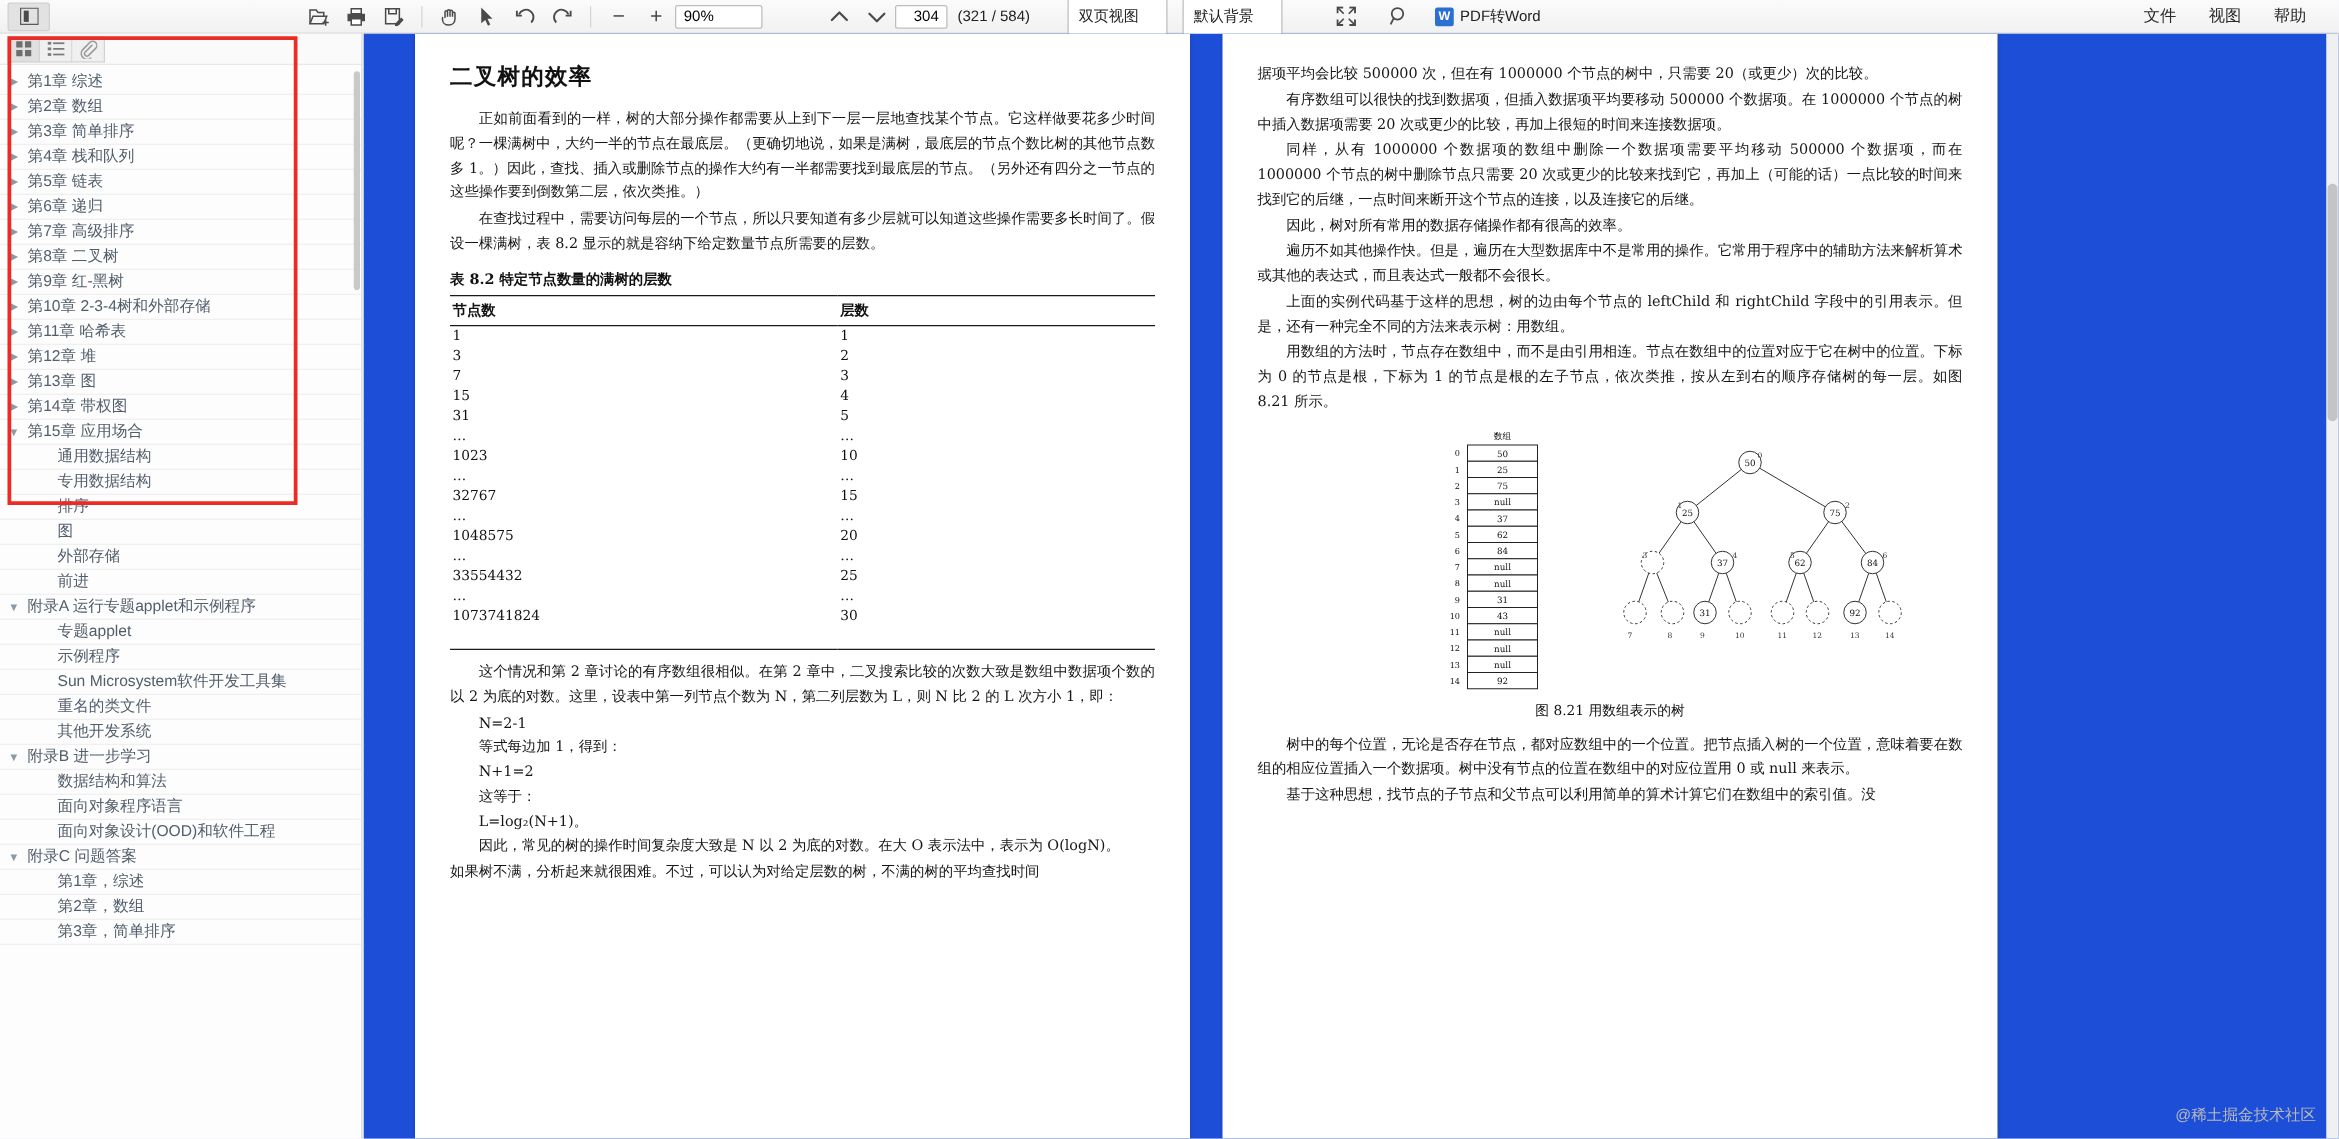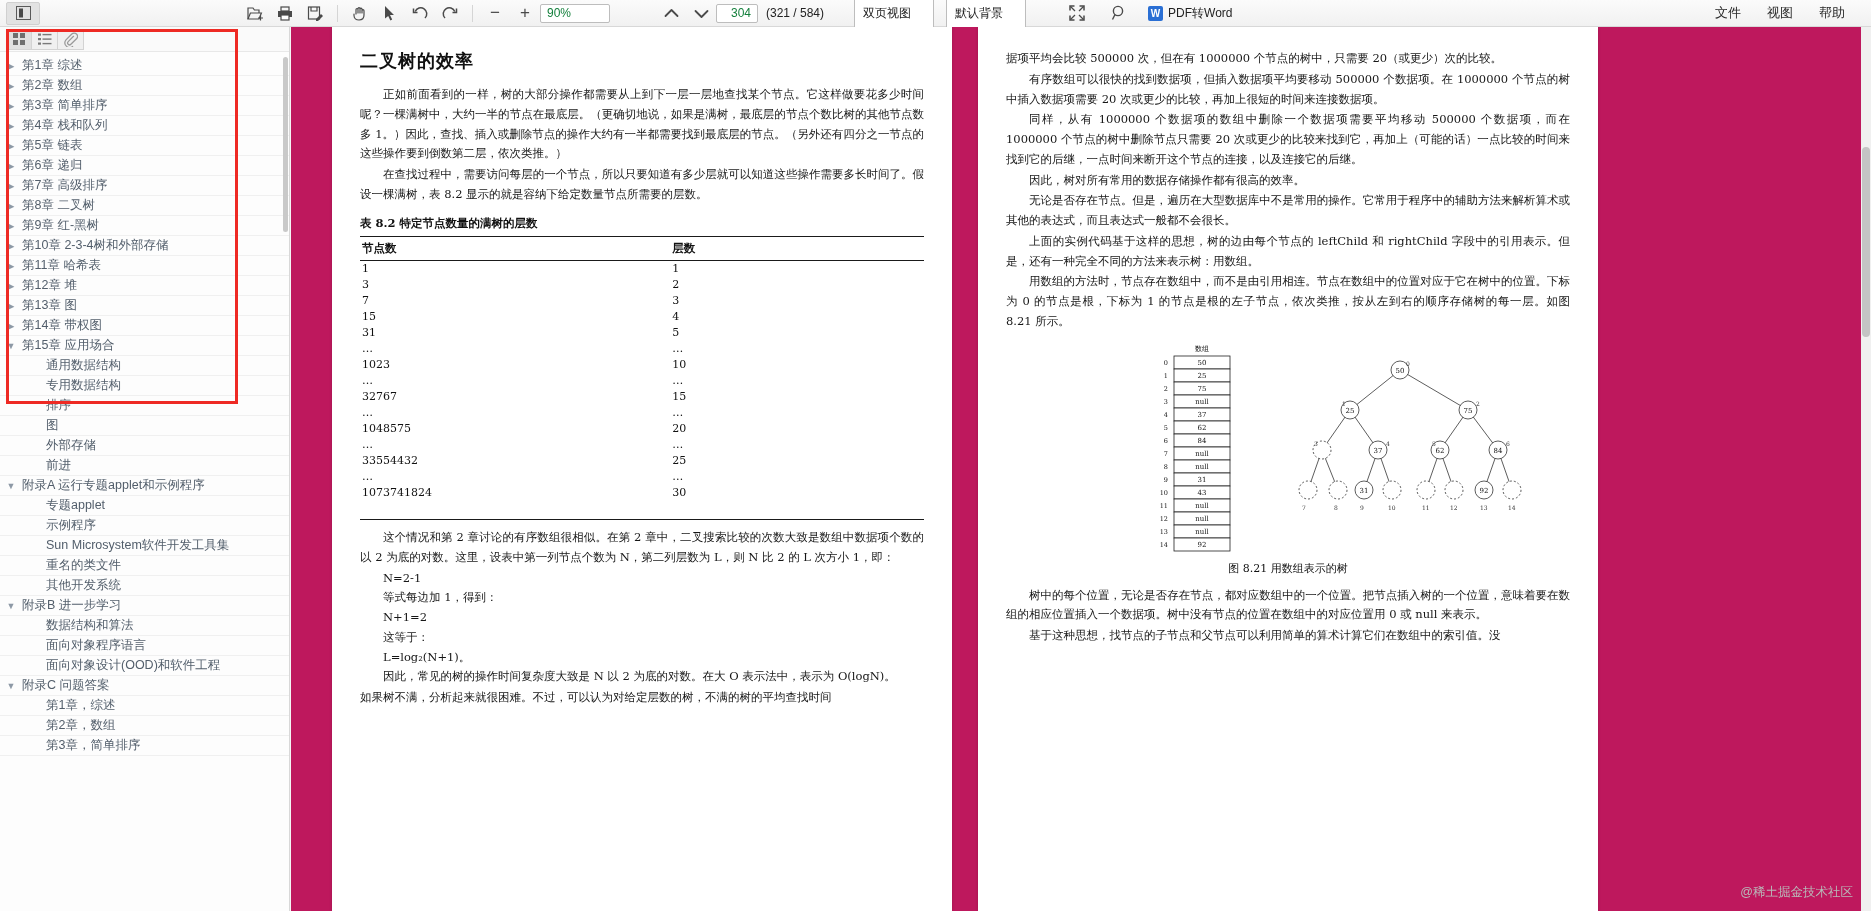--- a/index.html
+++ b/index.html
@@ -24,21 +24,21 @@
   }
   .tb-group { display:flex; align-items:center; }
   .tb-btn {
     width:30px; height:23px; display:flex; align-items:center; justify-content:center;
     color:#4a4a4a; background:transparent; border:none; cursor:pointer;
   }
   .tb-btn svg { display:block; }
   .tb-sep { width:1px; height:17px; background:#d5d5d5; margin:0 7px; }
   .tb-input {
     height:19px; border:1px solid #bdbdbd; background:#fff; border-radius:2px;
-    font-size:12px; color:#15803d; padding:0 6px; display:flex; align-items:center;text-align:right;
+    font-size:12px; color:#000000; padding:0 6px; display:flex; align-items:center;text-align:right;
   }
   .zoom-field { width:70px; }
   .page-field { width:42px; justify-content:flex-end; font-size:12px; }
   .page-total { font-size:12px; color:#222; margin-left:8px; white-space:nowrap; }
   .select-box {
     height:36px; border:1px solid #bdbdbd; background:#fff; border-radius:2px;
     font-size:12px; color:#222; padding:0 8px; display:flex; align-items:center;
     min-width:80px;
   }
   .pdf2word { display:flex; align-items:center; gap:5px; font-size:12px; color:#222; cursor:pointer; }
@@ -78,21 +78,21 @@
     border:3px solid #ee2a24; pointer-events:none;
   }
   .side-scroll {
     position:absolute; right:1px; top:30px; width:5px; height:175px;
     background:#c9c9c9; border-radius:3px;
   }
 
   
   .docarea {
     position:absolute; top:27px; left:291px; width:1580px; height:884px;
-    background:#be185d; overflow:hidden;
+    background:#1d4ed8; overflow:hidden;
   }
   .page {
     position:absolute; top:0; background:#fff; box-shadow:0 0 3px rgba(0,0,0,0.18);
   }
   .page.left  { left:41px;  width:620px; height:884px; }
   .page.right { left:663px; width:620px; height:884px;margin-left:24px; }
   .pg-inner { padding:22px 28px; }
   .doc-h1 {
     font-family:"DejaVu Serif","Liberation Serif",serif;
     font-size:18px; font-weight:bold; color:#111; margin-bottom:12px; letter-spacing:1px;
@@ -534,21 +534,21 @@
         <p class="doc-p noind">如果树不满，分析起来就很困难。不过，可以认为对给定层数的树，不满的树的平均查找时间</p>
       </div>
     </div>
 
     <div class="page right">
       <div class="pg-inner">
         <p class="doc-p noind">据项平均会比较 500000 次，但在有 1000000 个节点的树中，只需要 20（或更少）次的比较。</p>
         <p class="doc-p">有序数组可以很快的找到数据项，但插入数据项平均要移动 500000 个数据项。在 1000000 个节点的树中插入数据项需要 20 次或更少的比较，再加上很短的时间来连接数据项。</p>
         <p class="doc-p">同样，从有 1000000 个数据项的数组中删除一个数据项需要平均移动 500000 个数据项，而在 1000000 个节点的树中删除节点只需要 20 次或更少的比较来找到它，再加上（可能的话）一点比较的时间来找到它的后继，一点时间来断开这个节点的连接，以及连接它的后继。</p>
         <p class="doc-p">因此，树对所有常用的数据存储操作都有很高的效率。</p>
-        <p class="doc-p">无论是否存在节点。但是，遍历在大型数据库中不是常用的操作。它常用于程序中的辅助方法来解析算术或其他的表达式，而且表达式一般都不会很长。</p>
+        <p class="doc-p">遍历不如其他操作快。但是，遍历在大型数据库中不是常用的操作。它常用于程序中的辅助方法来解析算术或其他的表达式，而且表达式一般都不会很长。</p>
 
         <p class="doc-p">上面的实例代码基于这样的思想，树的边由每个节点的 leftChild 和 rightChild 字段中的引用表示。但是，还有一种完全不同的方法来表示树：用数组。</p>
         <p class="doc-p">用数组的方法时，节点存在数组中，而不是由引用相连。节点在数组中的位置对应于它在树中的位置。下标为 0 的节点是根，下标为 1 的节点是根的左子节点，依次类推，按从左到右的顺序存储树的每一层。如图 8.21 所示。</p>
 
         <div class="fig-wrap">
           <svg width="420" height="215" viewBox="0 0 420 215">
             <text x="52" y="9" font-size="7" font-family="DejaVu Serif, serif" text-anchor="middle" fill="#111" id="arr-title">数组</text>
             <g id="arr-cells">
                 <text x="18" y="23" font-size="6.5" fill="#111" font-family="DejaVu Serif, serif" text-anchor="end">0</text>
                 <rect x="24" y="14" width="56" height="13" fill="#fff" stroke="#222" stroke-width="0.8"></rect>

